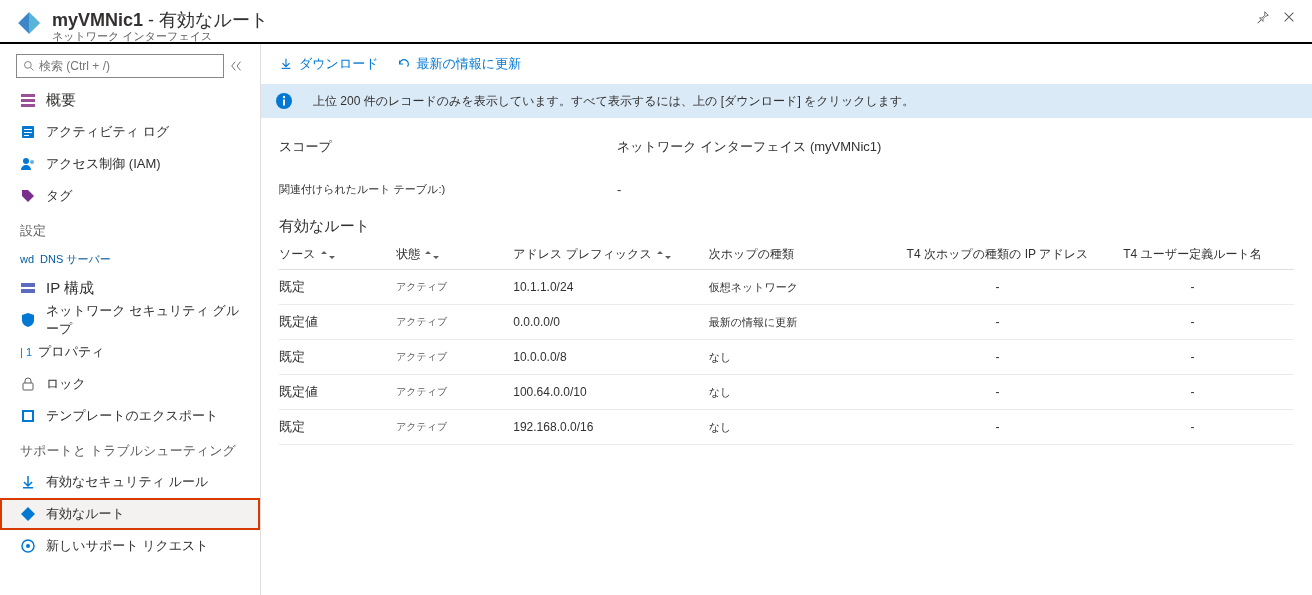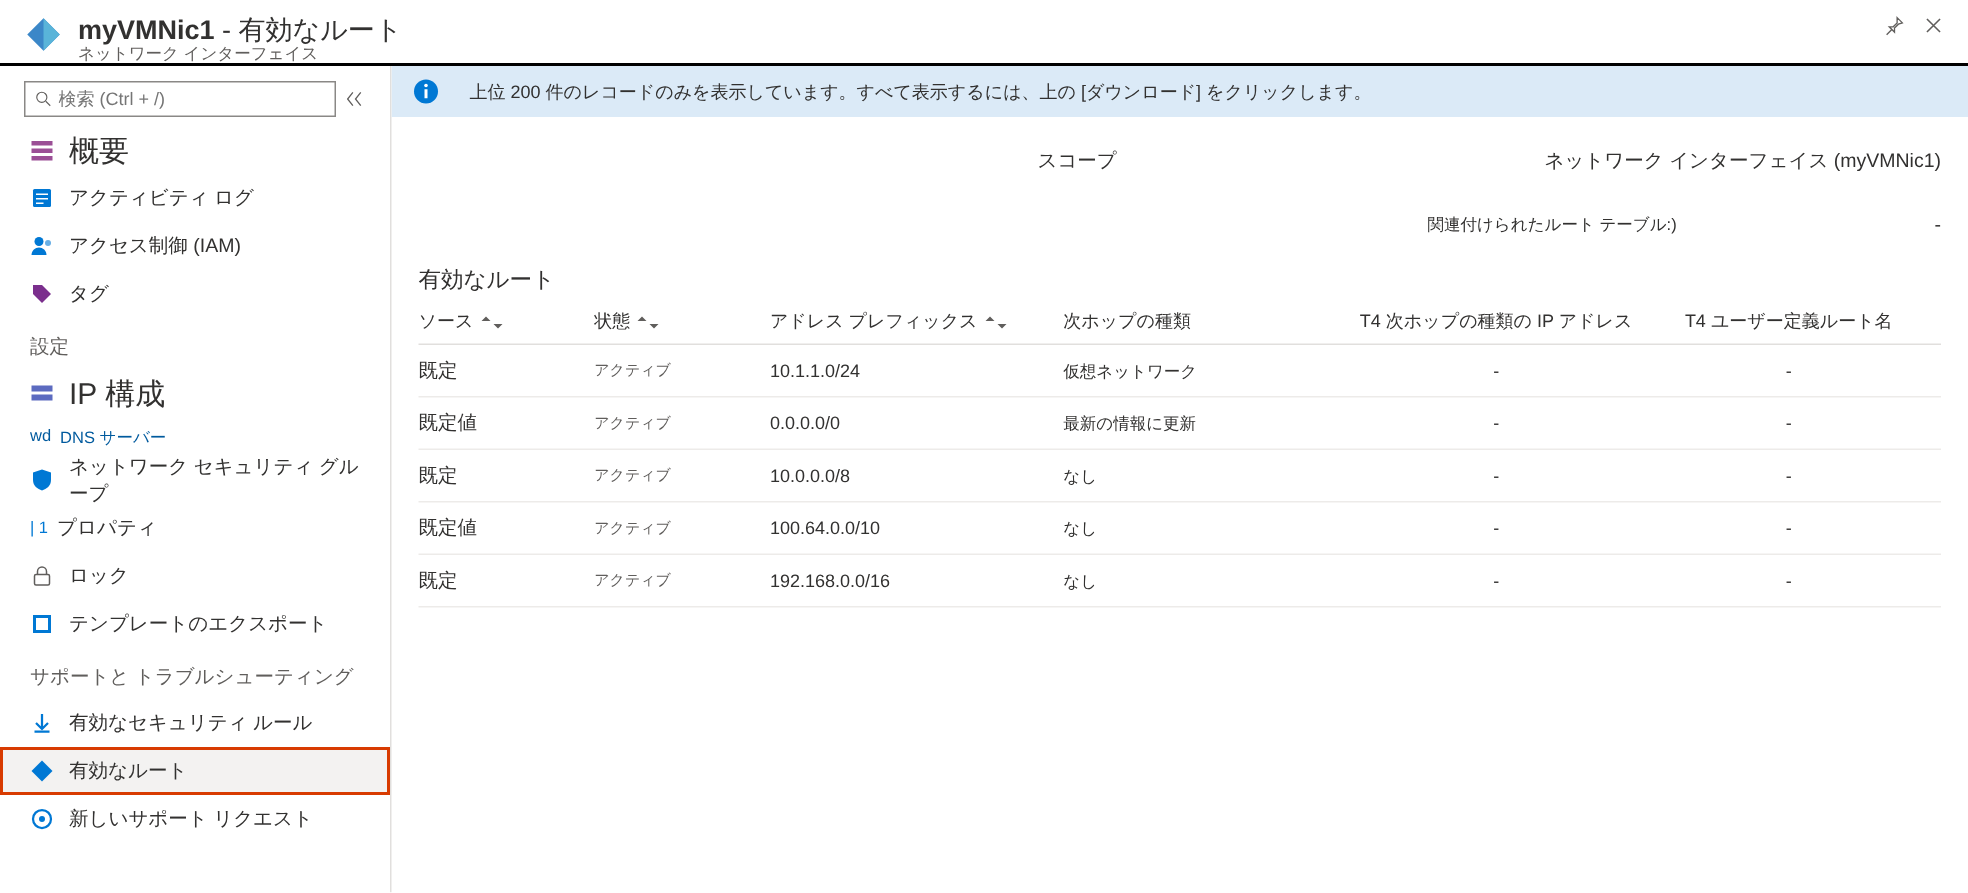--- a/index.html
+++ b/index.html
@@ -18,30 +18,30 @@
   .search { display: flex; align-items: center; border: 1px solid #8a8886; height: 24px; width: 208px; padding: 0 6px; }
   .search input { border: none; outline: none; font-size: 12px; width: 100%; font-family: inherit; }
   .search .sicon { width: 12px; height: 12px; color: #605e5c; margin-right: 4px; flex-shrink:0; }
   .collapse { width: 14px; height: 14px; color: #605e5c; flex-shrink:0;}
   .sec-head { font-size: 13px; color: #605e5c; padding: 10px 20px 6px 20px; }
   .nav-item { display: flex; align-items: center; padding: 6px 20px; height: 32px; cursor: pointer; gap: 10px; }
   .nav-item.selected { background: #f3f2f1; }
   .nav-item.highlighted { outline: 2px solid #d83b01; outline-offset: -2px; }
   .nav-item .nicon { width: 16px; height: 16px; flex-shrink: 0; }
   .nav-item .label { font-size: 13px; color: #323130; }
-  .nav-item.big .label { font-size: 20px; }
+  .nav-item.big .label { font-size: 15px; }
   .nav-item .prefix { font-size: 11px; color: #005a9e; margin-right: -4px;}
   .main { flex: 1; padding: 0; overflow: hidden;}
   .toolbar { display: flex; align-items: center; padding: 10px 18px; gap: 18px; height: 40px; }
   .tbtn { display: flex; align-items: center; gap: 6px; color: #0078d4; font-size: 13px; cursor: pointer; }
   .tbtn svg { width: 14px; height: 14px; }
   .infobar { display: flex; align-items: center; background: #dbeaf7; padding: 8px 14px; margin: 0; font-size: 12px; color: #323130; }
   .infobar .iicon { width: 18px; height: 18px; margin-right: 20px; flex-shrink:0; }
   .meta { padding: 14px 18px; }
-  .meta-row { display: flex; padding: 6px 0 20px 0; font-size: 13px; justify-content: flex-end;}
+  .meta-row { display: flex; padding: 6px 0 20px 0; font-size: 13px;}
   .meta-row .mlabel { width: 338px; color: #323130;}
   .meta-row .mval { color: #323130;}
   .section-title { font-size: 15px; padding: 0 18px 4px 18px; color: #323130; }
   .table { padding: 0 18px; }
   .thead { display: flex; border-bottom: 1px solid #e1dfdd; padding: 6px 0; font-size: 12px; color: #323130;}
   .tr { display: flex; border-bottom: 1px solid #edebe9; padding: 8px 0; font-size: 12px; align-items: center;}
   .th, .td { padding-right: 8px; }
   .th { display: flex; align-items: center; gap: 4px; }
   .sort { width: 16px; height: 10px; color: #605e5c; }
   .c0 { width: 120px; }
@@ -135,33 +135,33 @@
       <span class="nicon">
           <svg viewBox="0 0 16 16">
             <path d="M2 2h6l6 6-6 6-6-6z" fill="#7b2f8d"></path>
           </svg>
         </span>
       <span class="label">タグ</span>
     </div>
 
     <div class="sec-head">設定</div>
 
-    <div class="nav-item big">
-      <span class="nicon">
-          <svg viewBox="0 0 16 16">
-            <rect x="1" y="3" width="14" height="4" fill="#5c6bc0"></rect>
-            <rect x="1" y="9" width="14" height="4" fill="#5c6bc0"></rect>
-          </svg>
-        </span>
-      <span class="label">IP 構成</span>
-    </div>
     <div class="nav-item" style="height:26px;">
       <span class="prefix">wd</span>
       <span class="label" style="font-size:11px;color:#005a9e;">DNS サーバー</span>
     </div>
+    <div class="nav-item big">
+      <span class="nicon">
+          <svg viewBox="0 0 16 16">
+            <rect x="1" y="3" width="14" height="4" fill="#5c6bc0"></rect>
+            <rect x="1" y="9" width="14" height="4" fill="#5c6bc0"></rect>
+          </svg>
+        </span>
+      <span class="label">IP 構成</span>
+    </div>
     <div class="nav-item">
       <span class="nicon">
           <svg viewBox="0 0 16 16">
             <path d="M8 1l6 2v5c0 4-3 6-6 7-3-1-6-3-6-7V3z" fill="#0078d4"></path>
           </svg>
         </span>
       <span class="label">ネットワーク セキュリティ グループ</span>
     </div>
     <div class="nav-item">
       <span class="prefix" style="color:#0078d4;">| 1</span>
@@ -210,20 +210,36 @@
           <svg viewBox="0 0 16 16">
             <circle cx="8" cy="8" r="6" fill="none" stroke="#0078d4" stroke-width="1.5"></circle>
             <circle cx="8" cy="8" r="2" fill="#0078d4"></circle>
           </svg>
         </span>
       <span class="label">新しいサポート リクエスト</span>
     </div>
   </div>
 
   <div class="main">
+    <div class="toolbar">
+      <div class="tbtn">
+        <svg viewBox="0 0 16 16">
+            <path d="M8 2v8M4 7l4 4 4-4" fill="none" stroke="#0078d4" stroke-width="1.3"></path>
+            <line x1="3" y1="13" x2="13" y2="13" stroke="#0078d4" stroke-width="1.3"></line>
+          </svg>
+        <span>ダウンロード</span>
+      </div>
+      <div class="tbtn">
+        <svg viewBox="0 0 16 16">
+            <path d="M3 8a5 5 0 119 3" fill="none" stroke="#0078d4" stroke-width="1.3"></path>
+            <path d="M3 4v4h4" fill="none" stroke="#0078d4" stroke-width="1.3"></path>
+          </svg>
+        <span>最新の情報に更新</span>
+      </div>
+    </div>
 
     <div class="infobar">
       <span class="iicon">
         <svg viewBox="0 0 18 18">
             <circle cx="9" cy="9" r="8" fill="#0078d4"></circle>
             <circle cx="9" cy="5" r="1.2" fill="#fff"></circle>
             <rect x="8" y="7.5" width="2" height="6" fill="#fff"></rect>
           </svg>
       </span>
       <span>上位 200 件のレコードのみを表示しています。すべて表示するには、上の [ダウンロード] をクリックします。</span>

